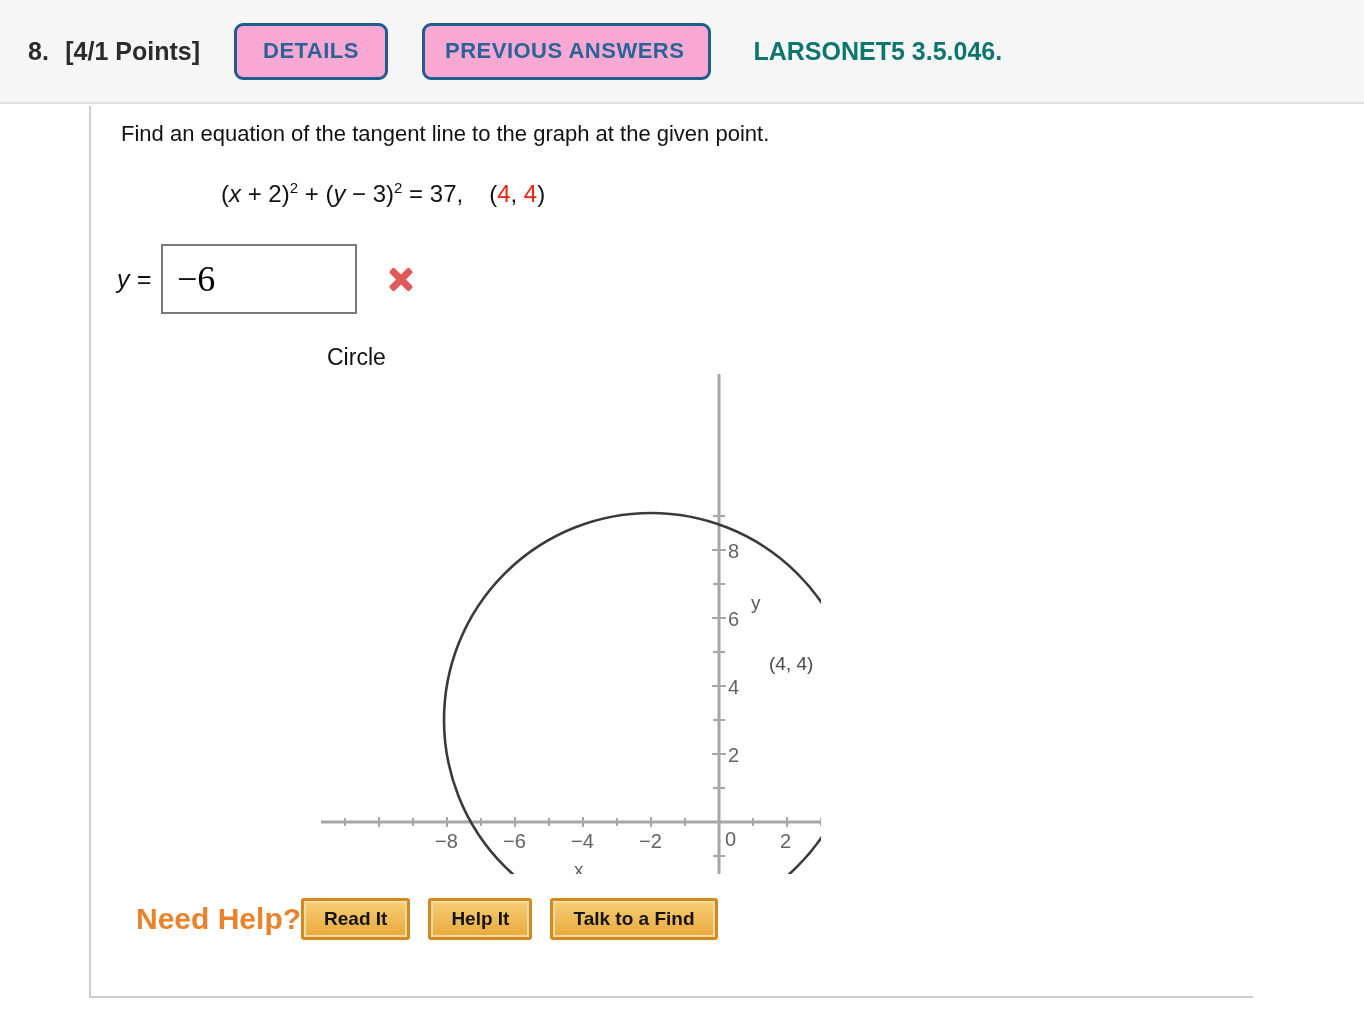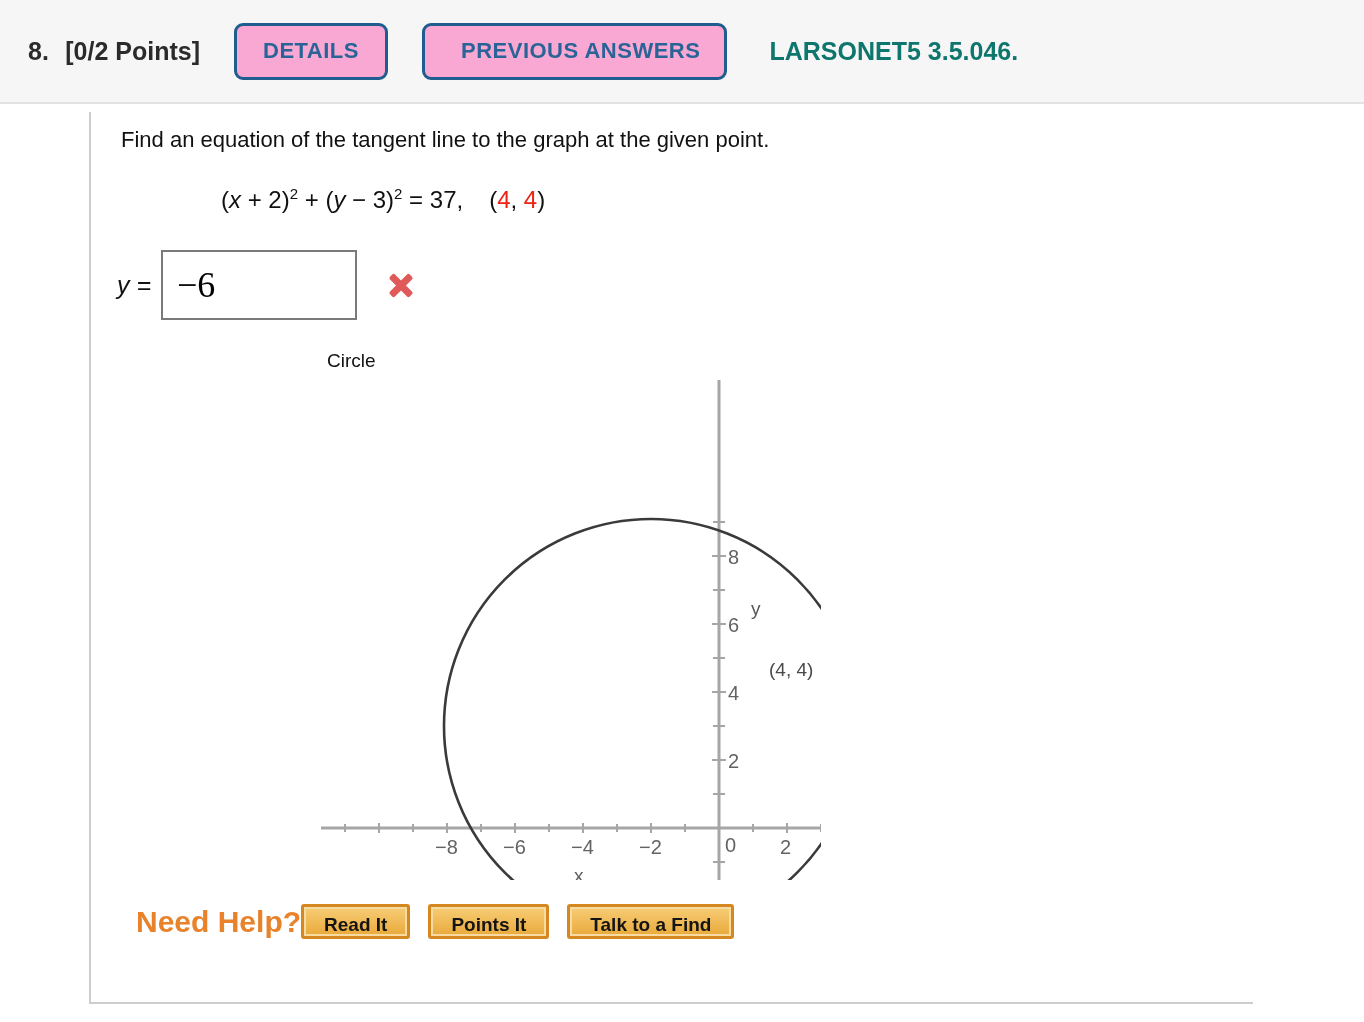--- a/index.html
+++ b/index.html
@@ -52,34 +52,34 @@
     color: #2a6496;
     font-size: 22px;
     font-weight: bold;
     letter-spacing: .5px;
     padding: 14px 26px 15px 26px;
     line-height: 1;
     cursor: pointer;
     font-family: "Liberation Sans", sans-serif;
     white-space: nowrap;
   }
-  .hdr-btn.wide { padding-left: 36px; padding-right: 24px; }
+  .hdr-btn.wide { padding-left: 20px; padding-right: 24px; }
   .assign-code {
     margin-left: 42px;
     font-size: 25px;
     font-weight: bold;
     color: #0f766e;
     white-space: nowrap;
   }
 
   
   .panel {
     position: absolute;
     left: 89px;
-    top: 112px;
+    top: 106px;
     width: 1164px;
     height: 892px;
     border-left: 2px solid #cdcdcd;
     border-bottom: 2px solid #cdcdcd;
     box-sizing: border-box;
     background: #ffffff;
   }
   .prompt {
     position: absolute;
     left: 30px;
@@ -143,21 +143,21 @@
     display: block;
   }
   .mark-x i:first-child { transform: rotate(45deg); }
   .mark-x i:last-child  { transform: rotate(-45deg); }
 
   
   .graph-title {
     position: absolute;
     left: 236px;
     top: 238px;
-    font-size: 19px;
+    font-size: 23px;
     color: #111;
   }
   .graph-wrap {
     position: absolute;
     left: 230px;
     top: 268px;
     width: 500px;
     height: 500px;
   }
   .graph-wrap svg { display: block; }
@@ -179,33 +179,33 @@
   }
   .help-btn {
     background: linear-gradient(#f7cd76, #e9a93a);
     border: 3px solid #d4881f;
     border-radius: 3px;
     box-shadow: inset 0 0 0 2px #f6dba2;
     color: #141414;
     font-size: 19px;
     font-weight: bold;
     font-family: "Liberation Sans", sans-serif;
-    padding: 8px 20px 2px 20px;
+    padding: 8px 20px 9px 20px;
     margin-right: 18px;
     line-height: 1;
     cursor: pointer;
     white-space: nowrap;
   }
 </style>
 </head>
 <body>
 
 <div class="qheader">
   <span class="q-number">8.</span>
-  <span class="q-points">[0/2 Points]</span>
+  <span class="q-points">[4/1 Points]</span>
   <button class="hdr-btn">DETAILS</button>
   <button class="hdr-btn wide">PREVIOUS ANSWERS</button>
   <span class="assign-code">LARSONET5 3.5.046.</span>
 </div>
 
 <div class="panel">
 
   <div class="prompt">Find an equation of the tangent line to the graph at the given point.</div>
 
   <div class="equation">
@@ -295,17 +295,17 @@
       <text x="448" y="296" font-family="Liberation Sans, sans-serif" font-size="19" fill="#4a4a4a" opacity="0"></text>
       <text x="445" y="177" font-family="Liberation Sans, sans-serif" font-size="19" fill="#5a5a5a" opacity="0"></text>
       <text x="451" y="288" font-family="Liberation Sans, sans-serif" font-size="19" fill="#5a5a5a" opacity="0"></text>
       <text x="430" y="235" font-family="Liberation Sans, sans-serif" font-size="19" fill="#5a5a5a">y</text>
     </svg>
   </div>
 
   <div class="needhelp-row">
     <span class="needhelp-label">Need Help?</span>
     <button class="help-btn">Read It</button>
-    <button class="help-btn">Points It</button>
+    <button class="help-btn">Help It</button>
     <button class="help-btn">Talk to a Find</button>
   </div>
 
 </div>
 
 </body></html>

